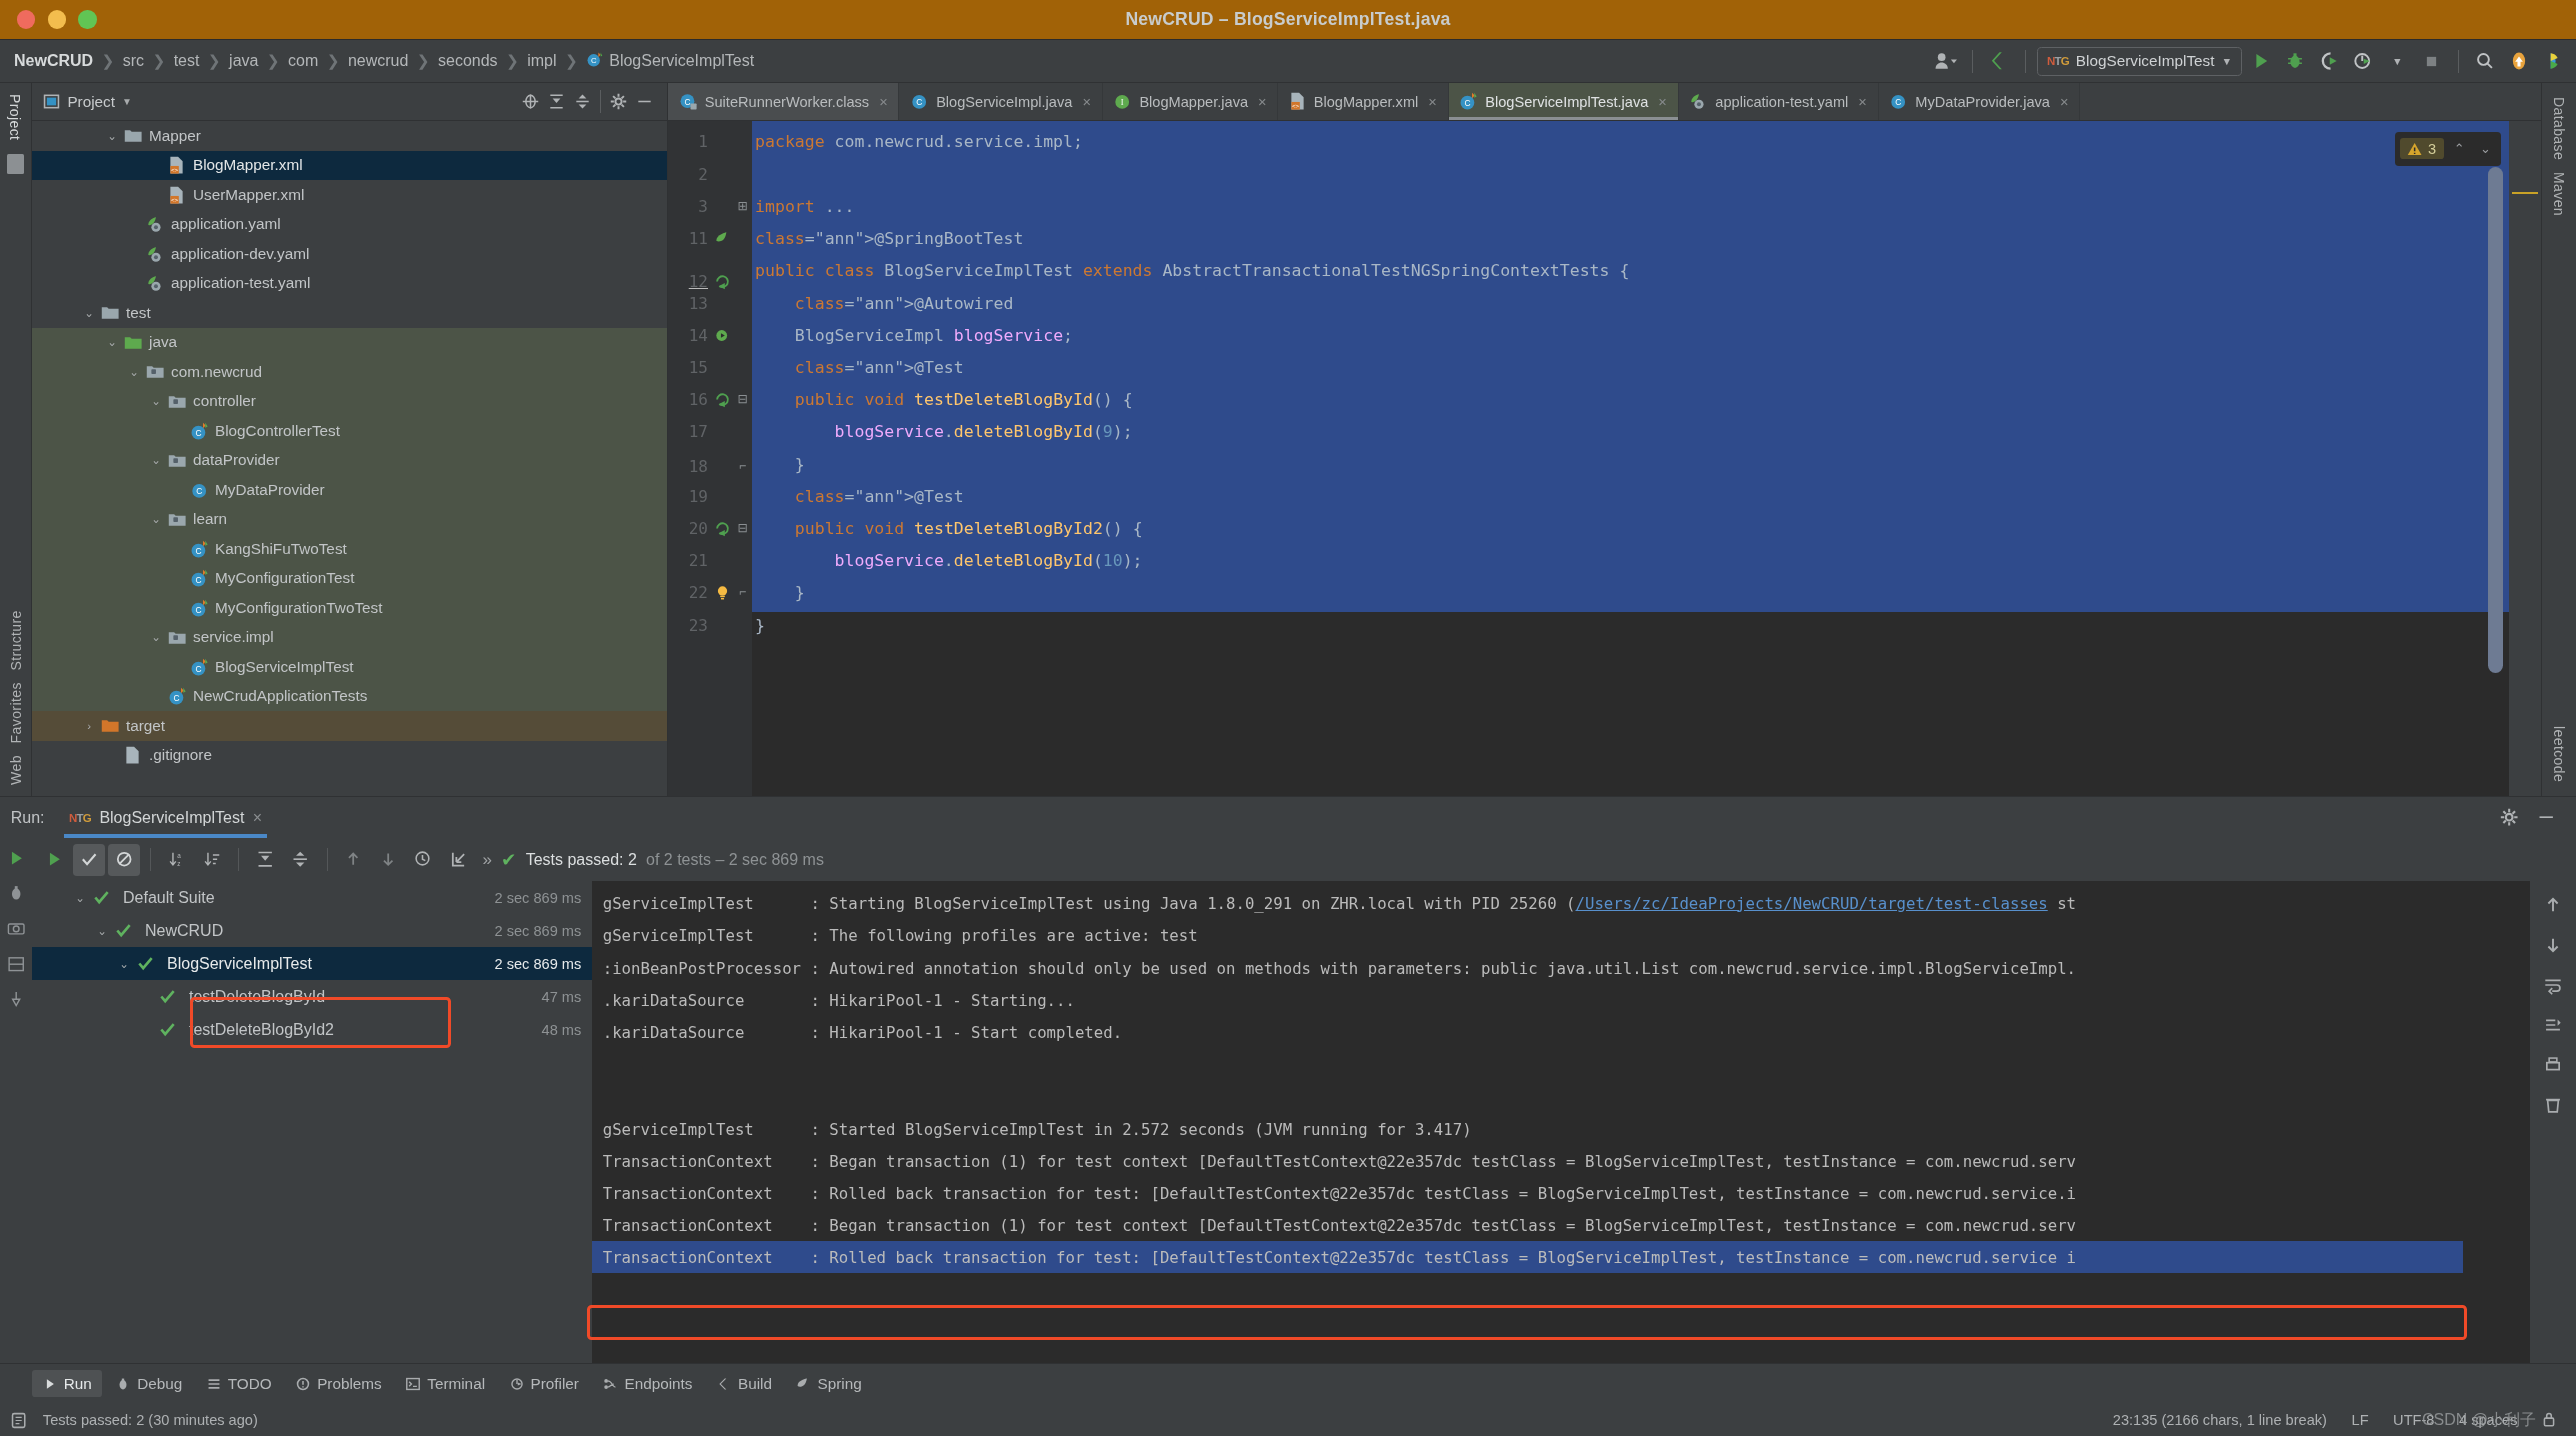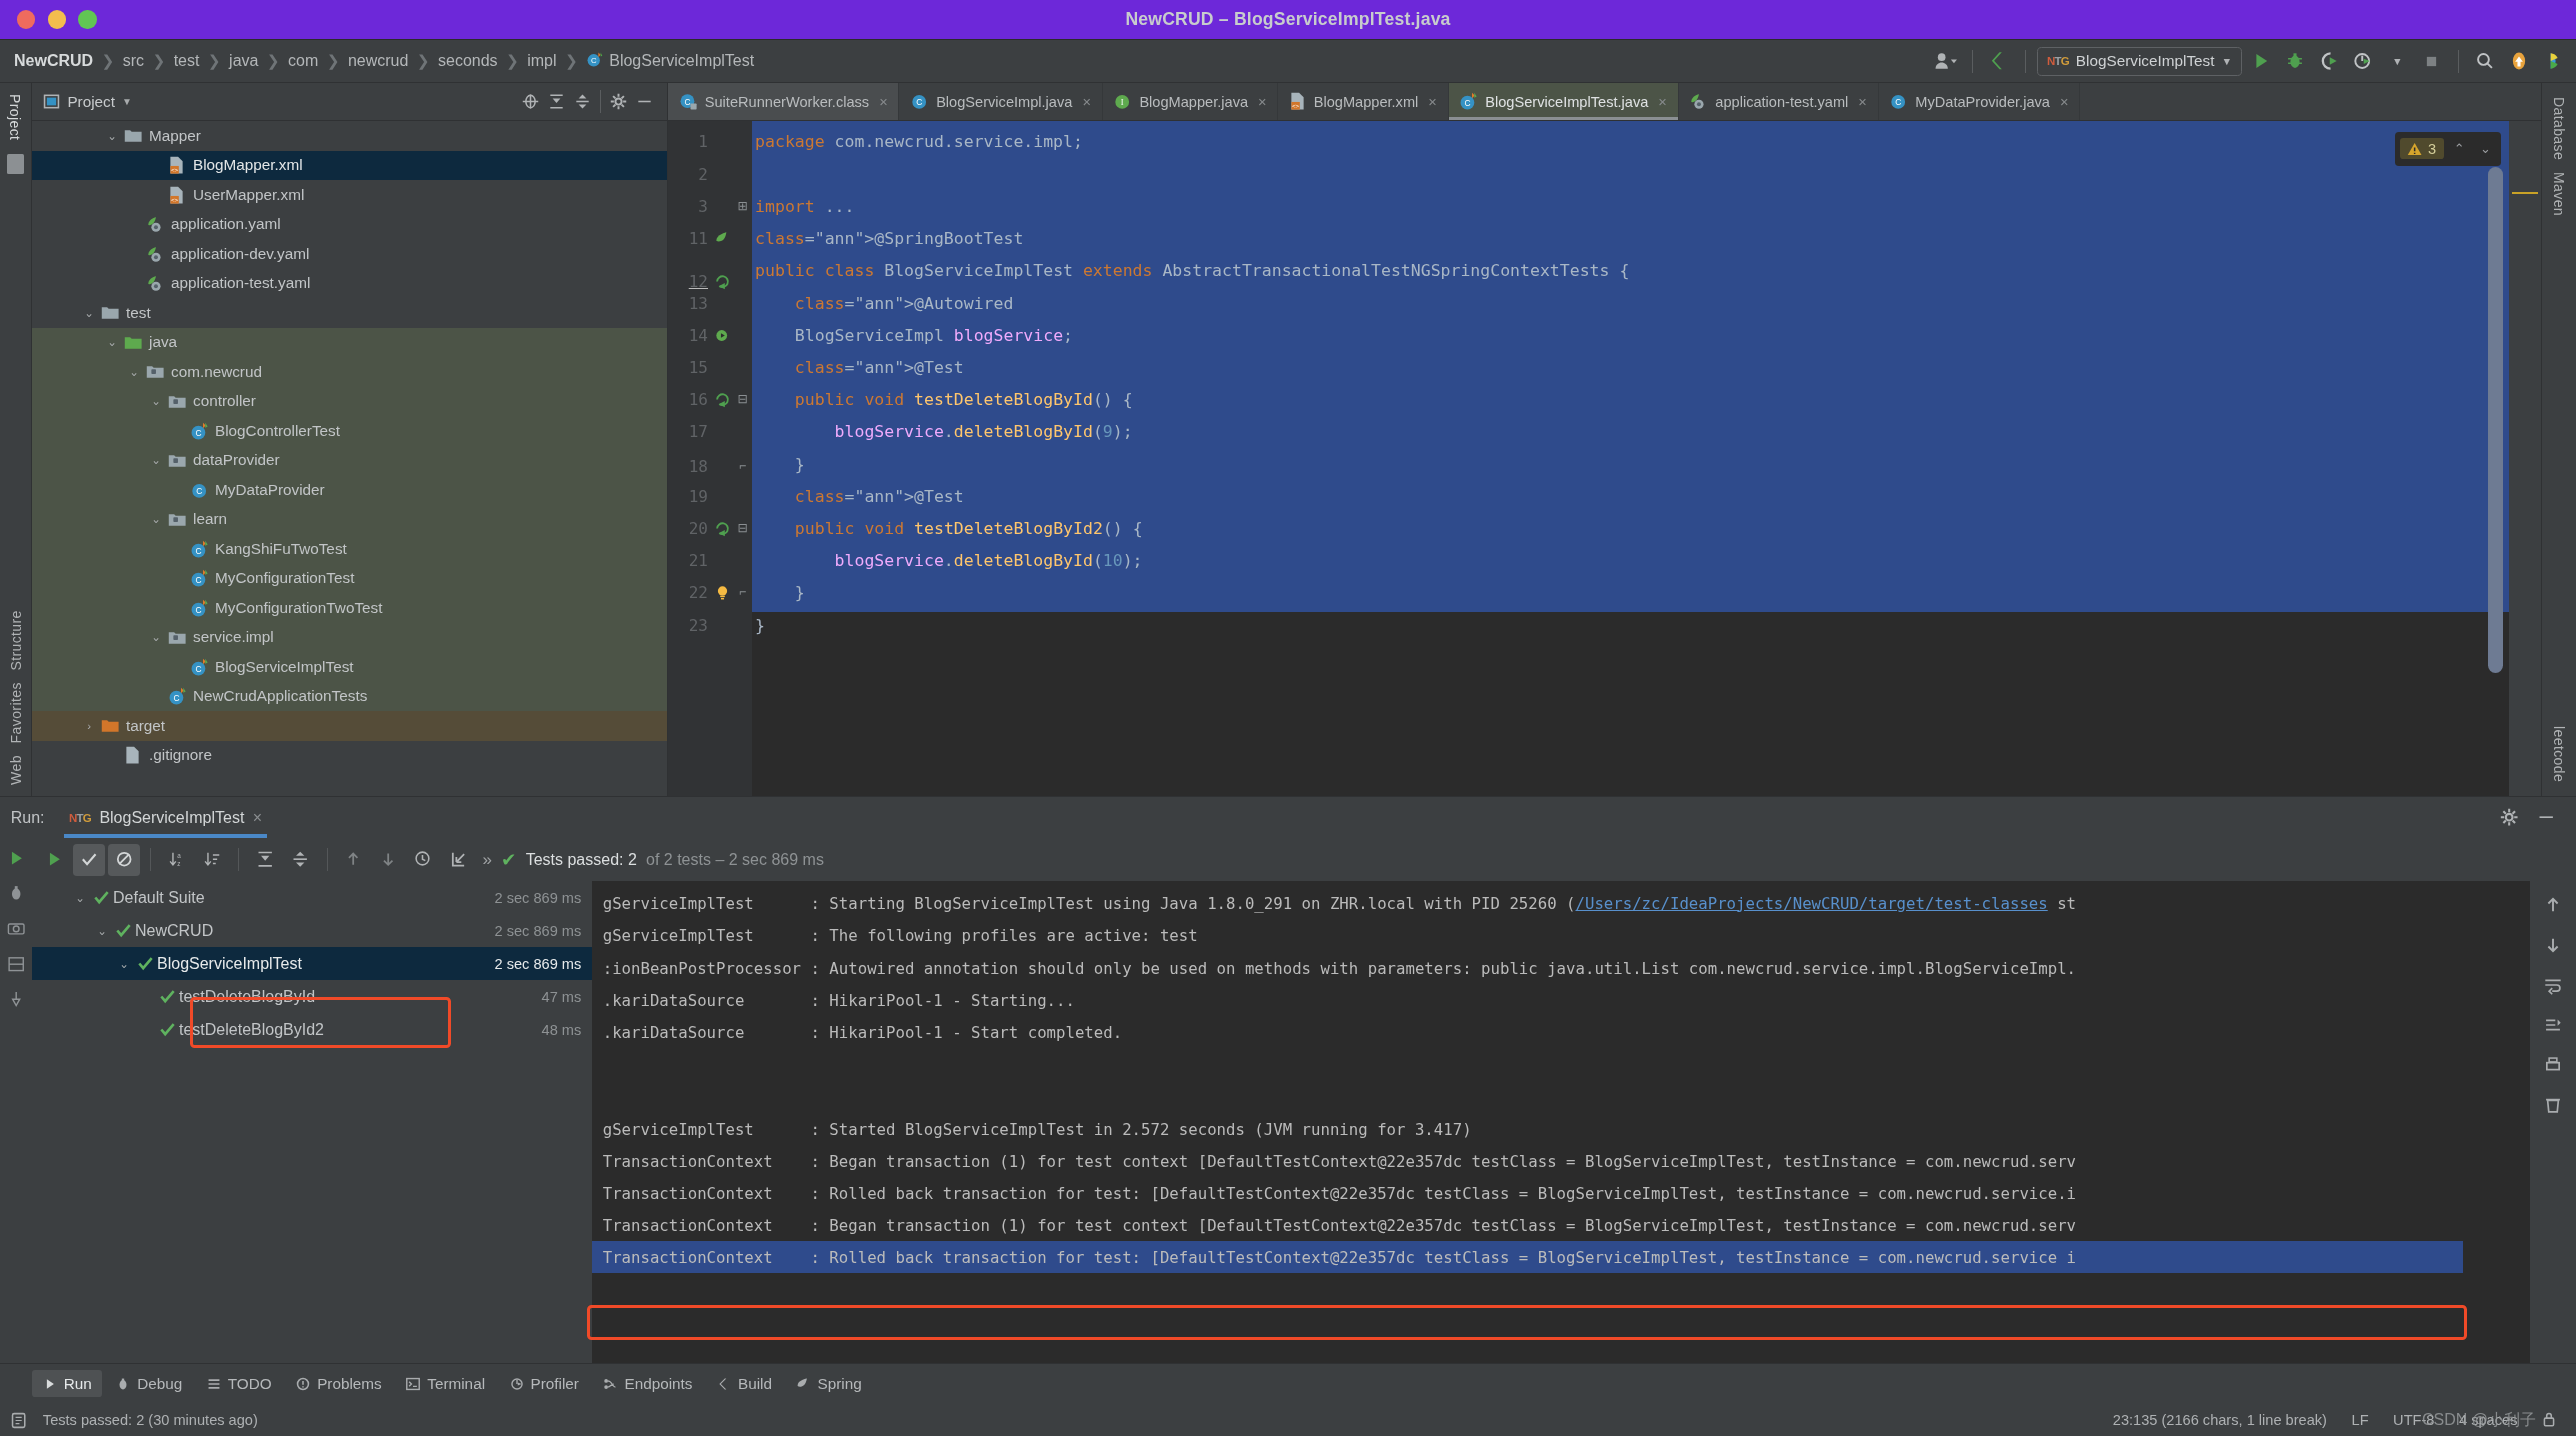--- a/index.html
+++ b/index.html
@@ -2,21 +2,21 @@
 <html style="font-size:12.3px"><head>
 <meta charset="utf-8">
 <style>
   * { box-sizing: border-box; margin:0; padding:0; }
   html,body { width:2576px; height:1437px; overflow:hidden; background:#3c3f41;
     font-family:"Liberation Sans", sans-serif; color:#bbbbbb; }
 
   
   #app { position:relative; width:2576px; height:1437px; display:flex; flex-direction:column;
          background:#3c3f41; }
-  .titlebar { height:40px; background:#6d28d9; display:flex; align-items:center;
+  .titlebar { height:40px; background:#a16207; display:flex; align-items:center;
               position:relative; flex:0 0 40px; border-bottom:0.8px solid #2b2b2b;}
   .traffic { display:flex; gap:12.3px; padding-left:17px; }
   .tl { width:18.4px; height:18.4px; border-radius:50%; }
   .tl.r{background:#ef6b5e;} .tl.y{background:#f3bd4e;} .tl.g{background:#61c554;}
   .wtitle { position:absolute; left:0; right:0; text-align:center; font-size:17.6px;
             font-weight:bold; color:#c8cccd; letter-spacing:0.2px; }
 
   
   .navbar { height:43px; flex:0 0 43px; background:#3c3f41; display:flex; align-items:center;
             padding:0 7.7px 0 14px; border-bottom:0.8px solid #2f3133; }
@@ -123,21 +123,21 @@
   .rtb.on { background:#56595b; }
   .sd { width:0.8px; height:23px; background:#545759; margin:0 7px; }
   .status { display:flex; align-items:center; gap:9.2px; font-size:16px; margin-left:4.6px;}
   .status .ok { color:#dcdfe0; }
   .status .dim { color:#8e9294; }
   .rsplit { flex:1; display:flex; min-height:0; }
   .ttree { width:560px; flex:0 0 560px; position:relative; font-size:16px; overflow:hidden;}
   .trow { height:33px; display:flex; align-items:center; padding-right:10.7px; }
   .trow .ar { width:20px; text-align:center; color:#a9acae; font-size:11.5px; flex:0 0 20px;}
   .trow .ck { width:23px; flex:0 0 23px; display:flex; align-items:center; justify-content:center;}
-  .trow .tn { color:#c2c5c7; flex:1; margin-left:0;}
+  .trow .tn { color:#c2c5c7; flex:1; margin-left:10px;}
   .trow .tt { color:#8e9294; font-size:14.6px; }
   .trow.sel { background:#0d293e; }
   .trow.sel .tn, .trow.sel .tt { color:#e7eaeb; }
   .console { flex:1; background:#2b2b2b; position:relative; overflow:hidden;
              font-family:"DejaVu Sans Mono", monospace; font-size:15.7px; color:#bbbbbb; }
   .lg { position:absolute; white-space:pre; height:32px; display:flex; align-items:center; left:10.7px;}
   .lg .lnk { color:#5890cc; text-decoration:underline; }
   .consright { width:46px; flex:0 0 46px; display:flex; flex-direction:column; align-items:center;
                gap:20px; padding-top:14px; background:#3c3f41;}
   .redbox { position:absolute; border:3.1px solid #f04a28; border-radius:4.6px; pointer-events:none; }

